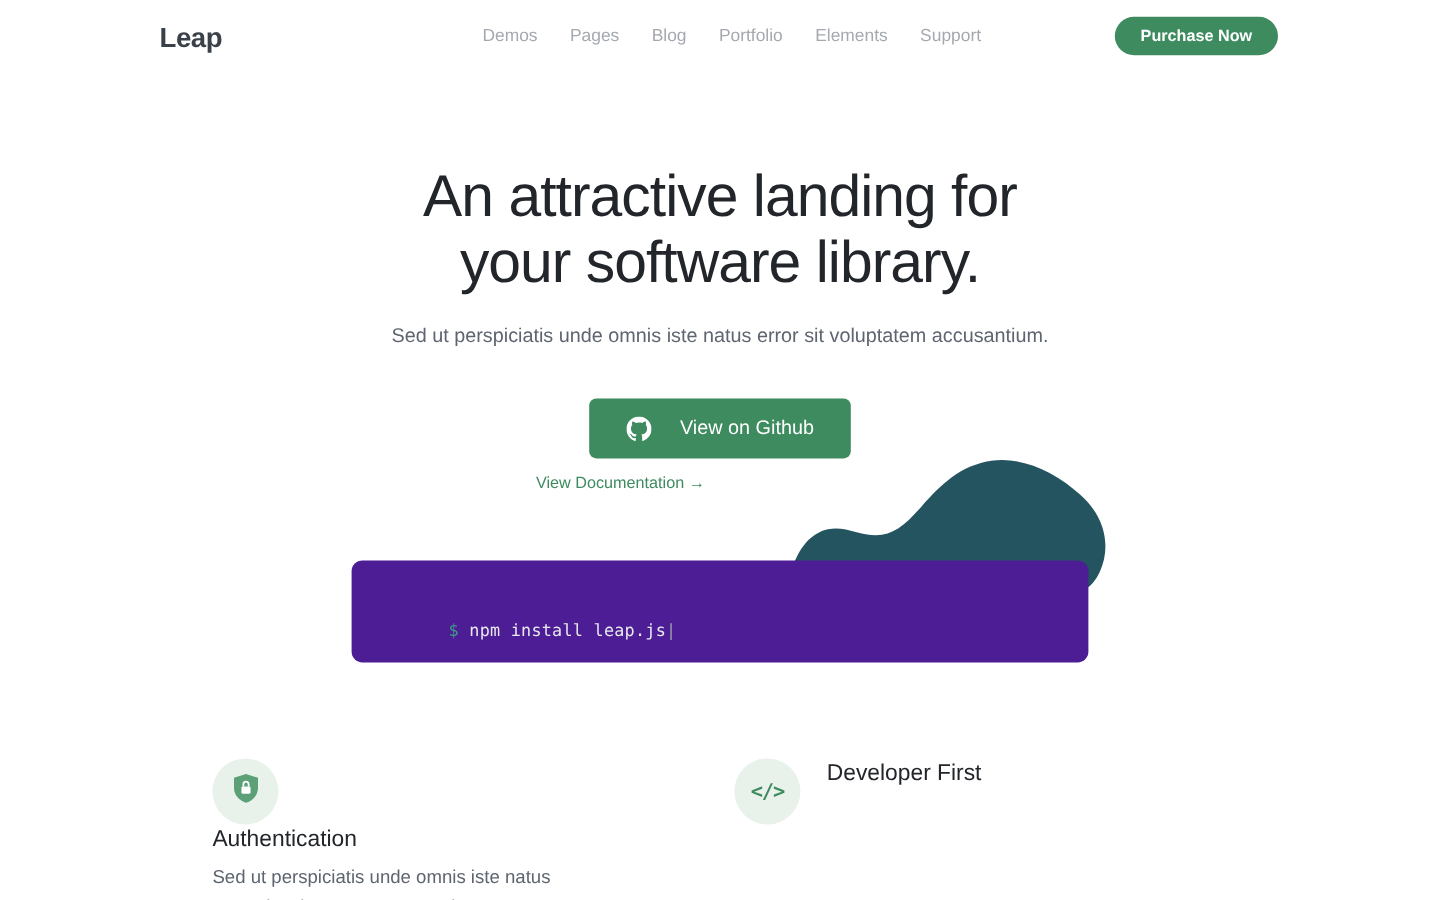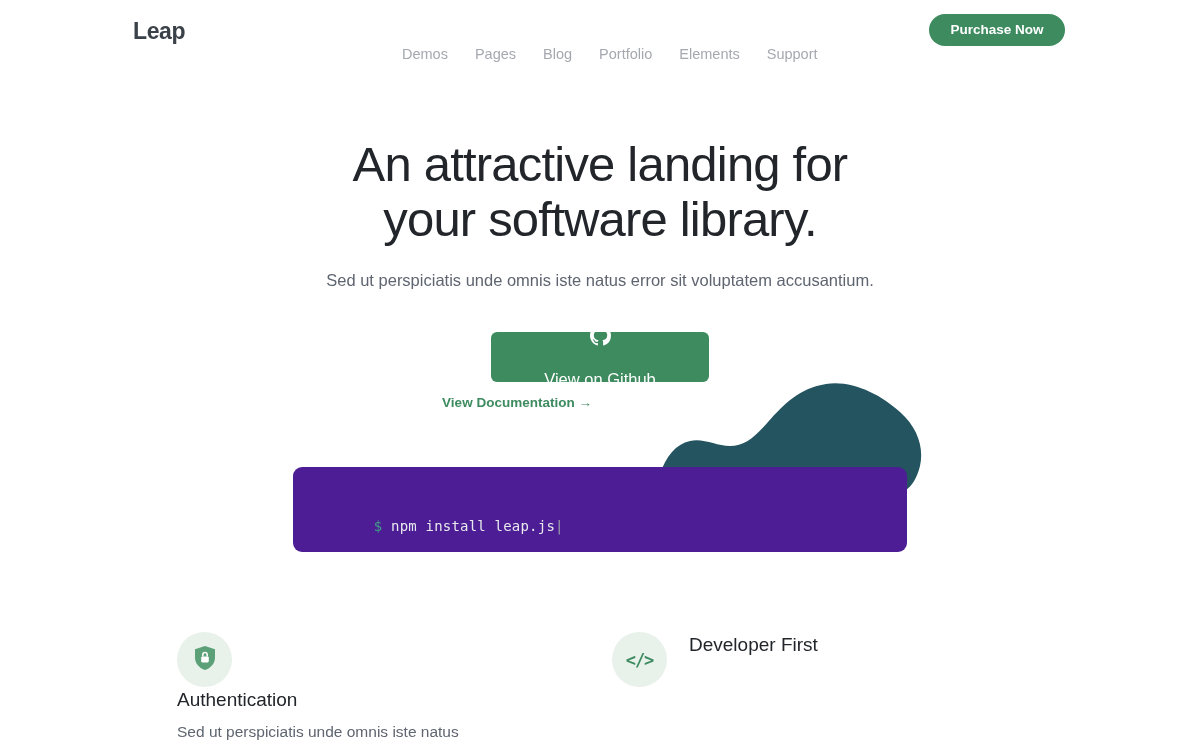--- a/index.html
+++ b/index.html
@@ -37,21 +37,20 @@
     display: flex;
     gap: 27px;
     align-items: center;
   }
   .nav-item {
     font-size: 14.5px;
     color: #a4a9b0;
     line-height: 18px;
     white-space: nowrap;
     cursor: pointer;
-    margin-top: 24px;
   }
   .purchase-btn {
     position: absolute;
     right: 135px; top: 14px;
     width: 136px; height: 32px;
     background: #3d8b5f;
     border: none;
     border-radius: 16px;
     color: #ffffff;
     font-size: 13.5px;
@@ -102,21 +101,20 @@
     border-radius: 6px;
     color: #fff;
     font-size: 16.5px;
     font-family: "Liberation Sans", sans-serif;
     display: flex;
     align-items: center;
     justify-content: center;
     gap: 24px;
     cursor: pointer;
     padding: 0;
-    flex-direction: column;
   }
   .btn-premium {
     width: 159px; height: 50px;
     background: #050505;
     border: none;
     border-radius: 6px;
     color: #fff;
     font-size: 16.5px;
     font-family: "Liberation Sans", sans-serif;
     cursor: pointer;
@@ -125,21 +123,21 @@
     text-align: center;
   }
   .gh-icon { display:block; width: 21px; height: 21px; }
 
   .doc-link {
     position: absolute;
     left: 0; top: 394px;
     width: 1034px;
     text-align: center;
     font-size: 13.5px;
-    font-weight: bold;
+    font-weight: normal;
     color: #3d8b5f;
     cursor: pointer;
     line-height: 18px;
   }
 
   
   .blob {
     position: absolute;
     left: 660px; top: 370px;
     width: 270px; height: 120px;

